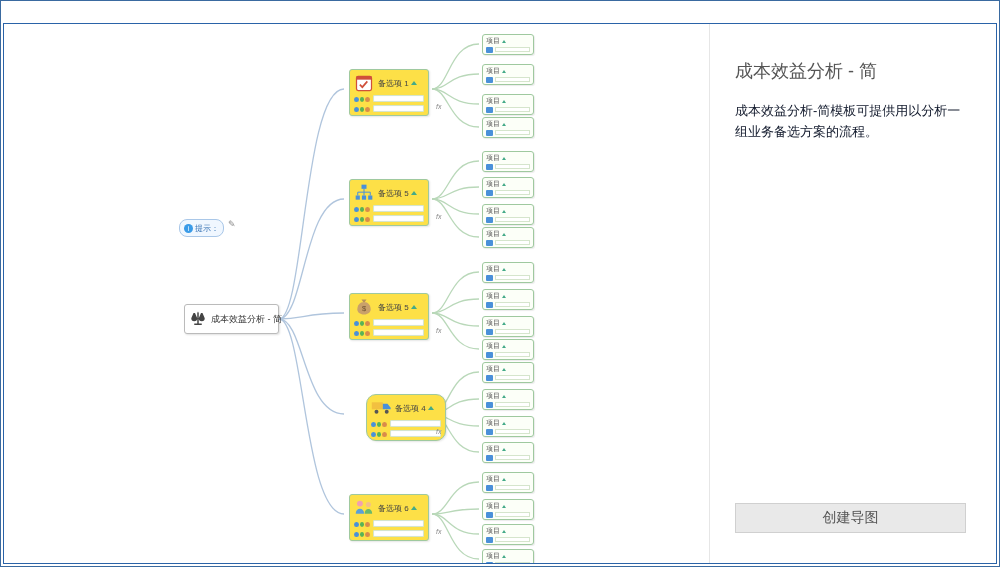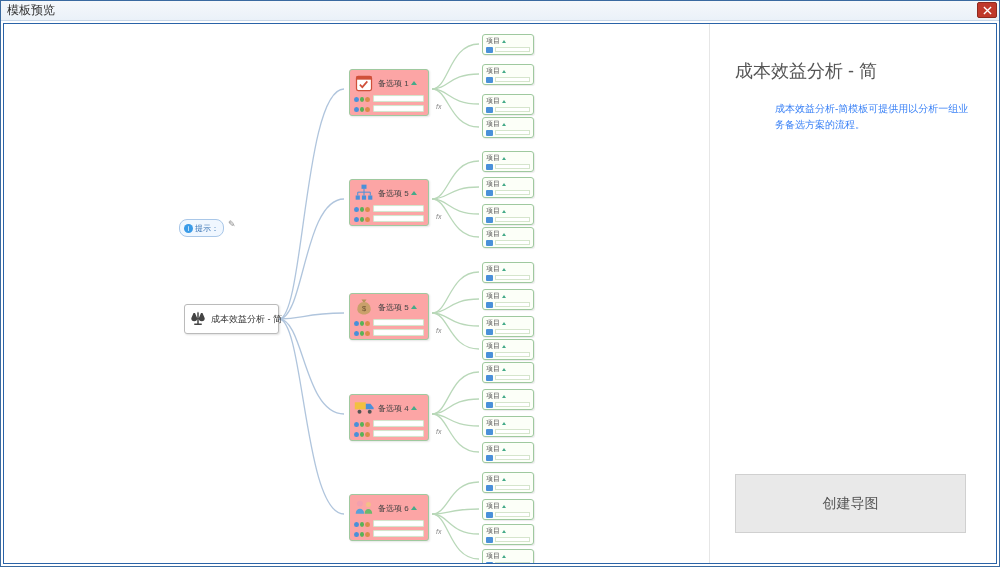--- a/index.html
+++ b/index.html
@@ -4,34 +4,34 @@
 <style>
 * { box-sizing: border-box; margin: 0; padding: 0; }
 body { font-family: "Microsoft YaHei", "SimSun", Arial, sans-serif; background: #fff; width: 1000px; height: 567px; overflow: hidden; }
 .window { width: 100%; height: 100%; border: 1px solid #3a6aa0; background: #fff; position: relative; }
 .titlebar { height: 20px; background: linear-gradient(#f5f8fb,#eaf1f8); border-bottom: 1px solid #c7d6e8; display: flex; align-items: center; font-size: 12px; color: #333; padding-left: 6px; position: relative; }
 .close-btn { position: absolute; right: 2px; top: 1px; width: 20px; height: 16px; background: #c0392b; border: 1px solid #8e2a1f; border-radius: 2px; display: flex; align-items: center; justify-content: center; color: #fff; font-size: 10px; cursor: pointer; }
 .content { position: absolute; top: 20px; bottom: 0; left: 0; right: 0; display: flex; border: 1px solid #2a63a8; margin: 2px; }
 .canvas { flex: 0 0 705px; position: relative; background: #fff; overflow: hidden; }
 .sidepanel { flex: 1; border-left: 1px solid #e6e6e6; padding: 35px 25px 20px; position: relative; }
 .sidepanel h1 { font-size: 18px; font-weight: 400; color: #555; margin-bottom: 18px; }
-.sidepanel p { font-size: 10px; color: #3b82f6; line-height: 1.6; margin-left: 40px; }
-.create-btn { position: absolute; bottom: 30px; left: 25px; right: 30px; height: 59px; background: #e9e9e9; border: 1px solid #d0d0d0; display: flex; align-items: center; justify-content: center; font-size: 14px; color: #555; cursor: pointer; }
+.sidepanel p { font-size: 13px; color: #0f172a; line-height: 1.6; }
+.create-btn { position: absolute; bottom: 30px; left: 25px; right: 30px; height: 30px; background: #e9e9e9; border: 1px solid #d0d0d0; display: flex; align-items: center; justify-content: center; font-size: 14px; color: #555; cursor: pointer; }
 
 
 .node { position: absolute; background: #fff; border: 1px solid #ccc; border-radius: 3px; box-shadow: 1px 1px 2px rgba(0,0,0,0.12); }
 .root-node { left: 180px; top: 280px; width: 95px; height: 30px; display: flex; align-items: center; padding: 0 4px; border-color: #bbb; }
 .root-node .icon { width: 18px; height: 18px; margin-right: 4px; }
 .root-node .label { font-size: 9px; color: #333; white-space: nowrap; }
 
 .hint-node { position: absolute; left: 175px; top: 195px; width: 45px; height: 18px; border: 1px solid #a9c7e8; border-radius: 8px; background: #f0f7ff; display: flex; align-items: center; justify-content: center; font-size: 8px; color: #3a75b5; }
 .hint-info { width: 9px; height: 9px; border-radius: 50%; background: #3a9be8; color: #fff; font-size: 7px; display: inline-flex; align-items: center; justify-content: center; margin-right: 2px;}
 .hint-note { position:absolute; left: 224px; top:195px; font-size:9px; color:#888;}
 
-.option-node { width: 80px; border: 1px solid #9fc99f; background: #fca5a5; box-shadow: 1px 1px 2px rgba(0,0,0,0.1); padding: 3px 4px 2px; }
+.option-node { width: 80px; border: 1px solid #9fc99f; background: #fde047; box-shadow: 1px 1px 2px rgba(0,0,0,0.1); padding: 3px 4px 2px; }
 .option-node .opt-head { display: flex; align-items: center; }
 .option-node .opt-icon { width: 20px; height: 20px; flex-shrink: 0; }
 .option-node .opt-title { font-size: 8px; color: #444; margin-left: 4px; white-space: nowrap; }
 .option-node .opt-caret { width: 0; height: 0; border-left: 3px solid transparent; border-right: 3px solid transparent; border-bottom: 4px solid #4a8; margin-left: 2px; }
 .option-node .opt-row { display: flex; gap: 3px; margin-top: 2px; }
 .mini-field { flex: 1; height: 7px; background: #fff; border: 1px solid #d5e5cc; border-radius: 1px; box-shadow: inset 0 0 1px rgba(0,0,0,0.1); position: relative;}
 .mini-icons { width: 16px; height: 8px; display:flex; gap:1px; align-items:center;}
 .mini-icons span{width:5px;height:5px;border-radius:50%;}
 .mi-a{background:#4a90d9;} .mi-b{background:#57b357;} .mi-c{background:#d98b4a;}
 .fx { position: absolute; font-size: 7px; color: #888; font-style: italic;}
@@ -45,28 +45,20 @@
 
 .wire { position: absolute; stroke: #b0c5dd; stroke-width: 1.3; fill: none; }
 .wire.g { stroke: #b9d8b9; }
 
 .scales-icon svg{display:block;}
 </style>
 </head>
 <body>
 
 <div class="window">
-  <div class="titlebar">
-    <span>模板预览</span>
-    <div class="close-btn">
-      <svg width="9" height="9" viewBox="0 0 10 10">
-          <path d="M1 1 L9 9 M9 1 L1 9" stroke="#fff" stroke-width="1.5"></path>
-        </svg>
-    </div>
-  </div>
   <div class="content">
     <div class="canvas">
 
       <svg width="705" height="545" style="position:absolute;left:0;top:0;pointer-events:none;">
 
         <path class="wire" d="M275 295 C300 295 300 65 340 65"></path>
         <path class="wire" d="M275 295 C300 295 300 175 340 175"></path>
         <path class="wire" d="M275 295 C300 295 300 289 340 289"></path>
         <path class="wire" d="M275 295 C300 295 300 390 340 390"></path>
         <path class="wire" d="M275 295 C300 295 300 490 340 490"></path>
@@ -192,21 +184,21 @@
             <div class="opt-row">
               <span class="mini-icons">
                 <span class="mi-a"></span>
                 <span class="mi-b"></span>
                 <span class="mi-c"></span>
               </span>
               <span class="mini-field"></span>
             </div>
           </div>
           <span class="fx" style="left: 432px; top: 303px;">fx</span>
-          <div class="node option-node" style="left: 345px; top: 370px;">
+          <div class="node option-node" style="left: 362px; top: 370px; border-radius: 10px;">
             <div class="opt-head">
               <span class="opt-icon"><svg width="22" height="18" viewBox="0 0 28 20">
                   <rect x="1" y="4" width="14" height="9" fill="#f2c040"></rect>
                   <path d="M15 6h6l4 5v2h-10z" fill="#4a90d9"></path>
                   <circle cx="7" cy="16" r="2.5" fill="#555"></circle>
                   <circle cx="20" cy="16" r="2.5" fill="#555"></circle>
                 </svg></span>
               <span class="opt-title">备选项 4</span>
               <span class="opt-caret"></span>
             </div>

